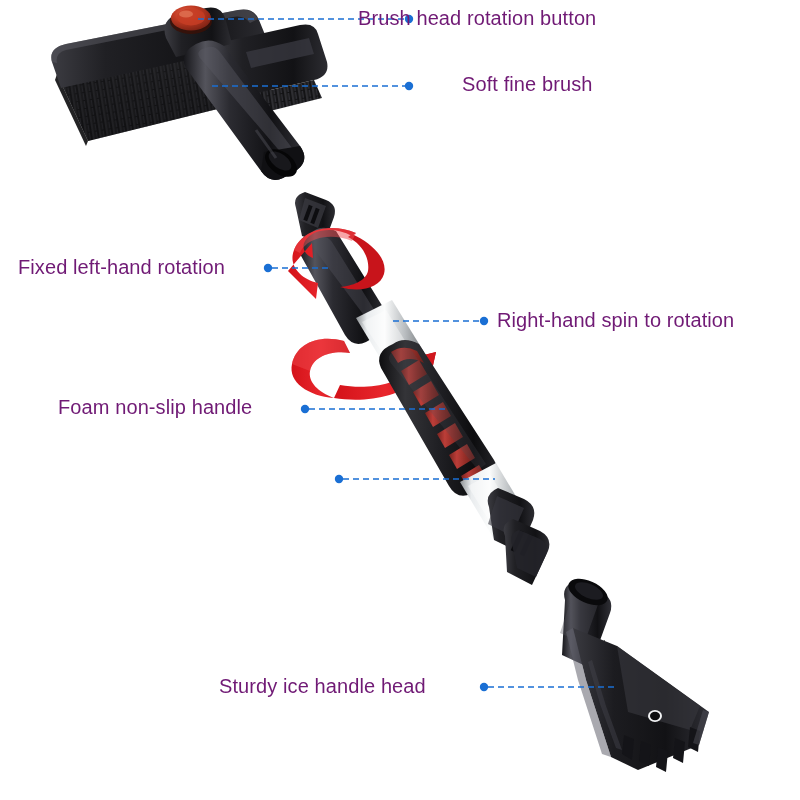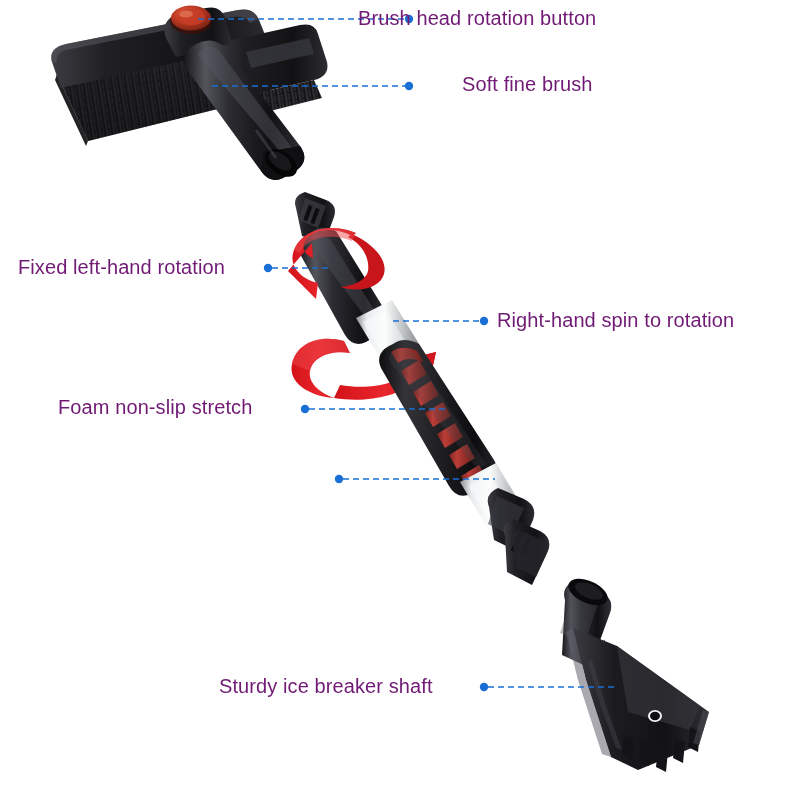--- a/index.html
+++ b/index.html
@@ -292,18 +292,18 @@
   </svg>
 
   <div class="callout-label lbl-right" style="left:358px; top:5px;">Brush head rotation button</div>
 
   <div class="callout-label lbl-right" style="left:422px; top:71px;margin-left:40px;">Soft fine brush</div>
 
   <div class="callout-label lbl-left" style="left:18px; top:254px;">Fixed left-hand rotation</div>
 
   <div class="callout-label lbl-right" style="left:497px; top:307px;">Right-hand spin to rotation</div>
 
-  <div class="callout-label lbl-left" style="left:58px; top:394px;">Foam non-slip stretch</div>
-
-
-  <div class="callout-label lbl-left" style="left:219px; top:673px;">Sturdy ice breaker shaft</div>
+  <div class="callout-label lbl-left" style="left:58px; top:394px;">Foam non-slip handle</div>
+
+
+  <div class="callout-label lbl-left" style="left:219px; top:673px;">Sturdy ice handle head</div>
 
 </div>
 
 </body></html>

